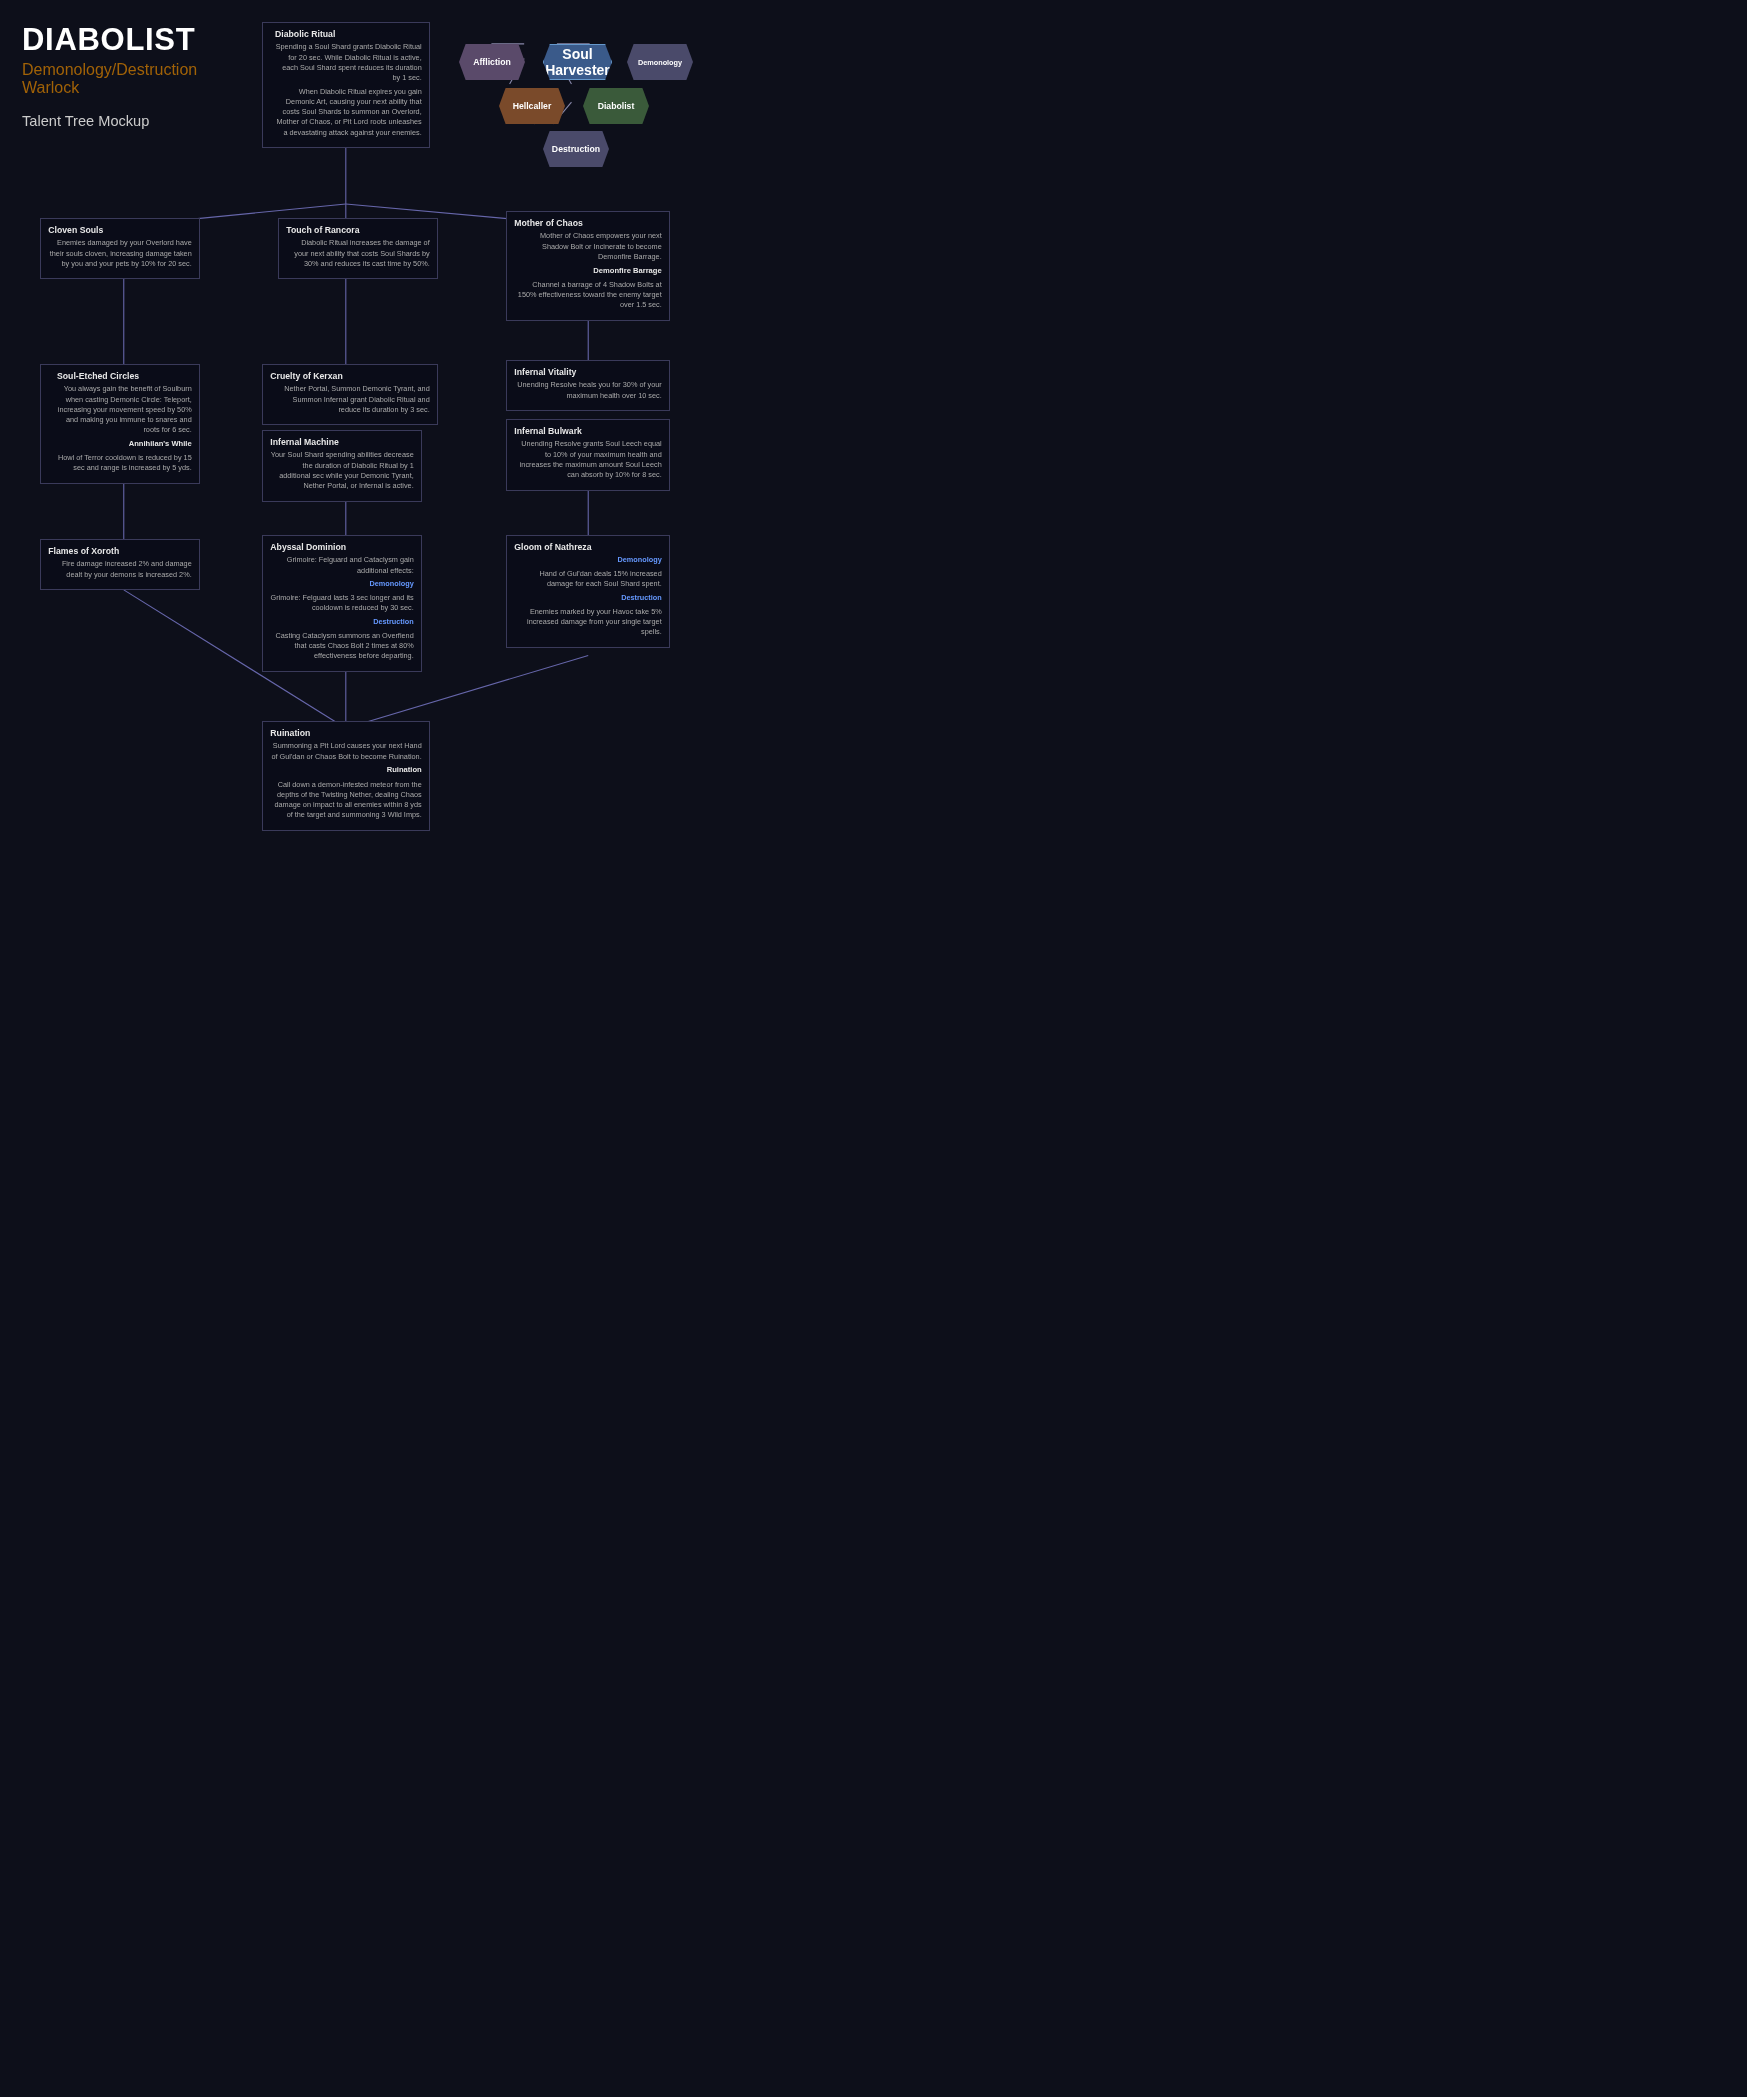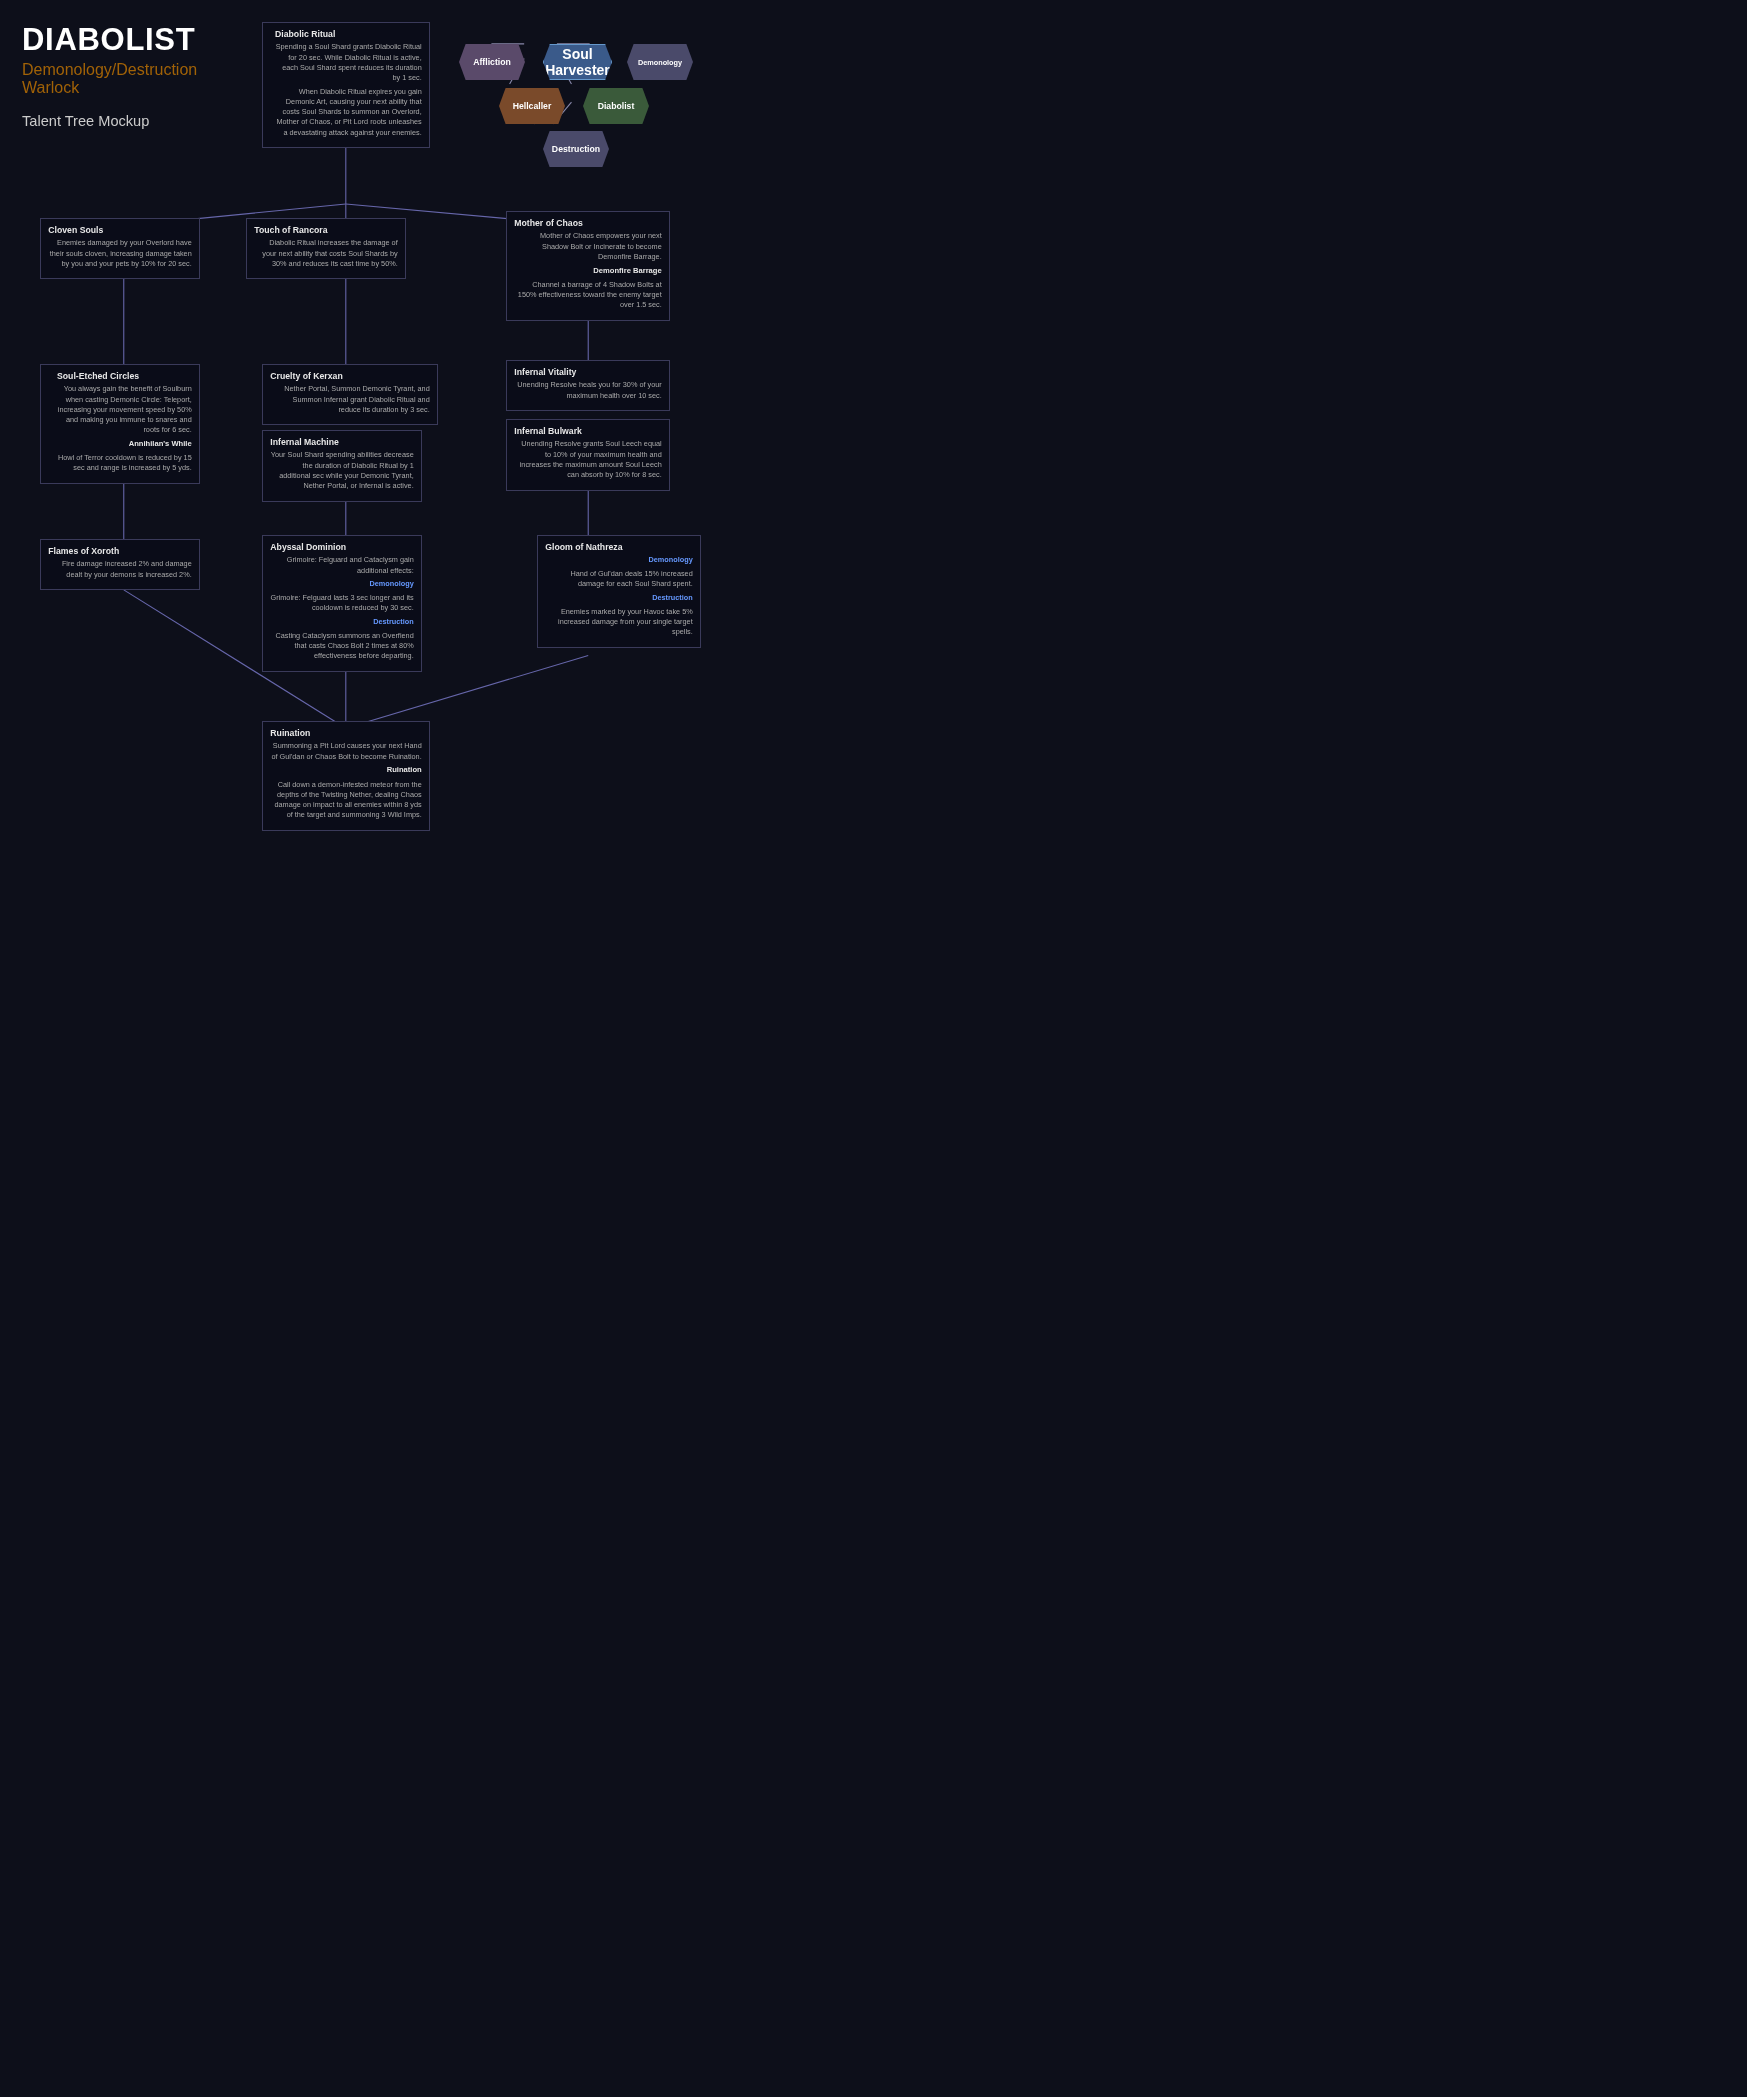--- a/index.html
+++ b/index.html
@@ -143,30 +143,30 @@
       top: 0;
       left: 0;
       width: 728px;
       height: 874px;
       pointer-events: none;
     }
 
     
     .card-diabolic-ritual { top: 22px; left: 262px; width: 168px; padding-left: 12px; }
     .card-cloven-souls { top: 218px; left: 40px; }
-    .card-touch-rancora { top: 218px; left: 246px; width: 160px; }
+    .card-touch-rancora { top: 218px; left: 278px; width: 160px; }
     .card-mother-chaos { top: 211px; left: 506px; width: 164px; }
     .card-soul-etched { top: 364px; left: 40px; }
     .card-cruelty { top: 364px; left: 262px; width: 176px; }
     .card-infernal-machine { top: 430px; left: 262px; width: 160px; }
     .card-infernal-vitality { top: 360px; left: 506px; width: 164px; }
     .card-infernal-bulwark { top: 419px; left: 506px; width: 164px; }
     .card-flames-xoroth { top: 539px; left: 40px; }
     .card-abyssal-dominion { top: 535px; left: 262px; width: 160px; }
-    .card-gloom-nathreza { top: 535px; left: 506px; width: 164px; margin-left: 31px; }
+    .card-gloom-nathreza { top: 535px; left: 506px; width: 164px; }
     .card-ruination { top: 721px; left: 262px; width: 168px; }
 
   </style>
 </head>
 <body>
 
 <div class="page-container">
 
   <svg class="connectors-svg" viewBox="0 0 1000 1200" width="728" height="874">
 

